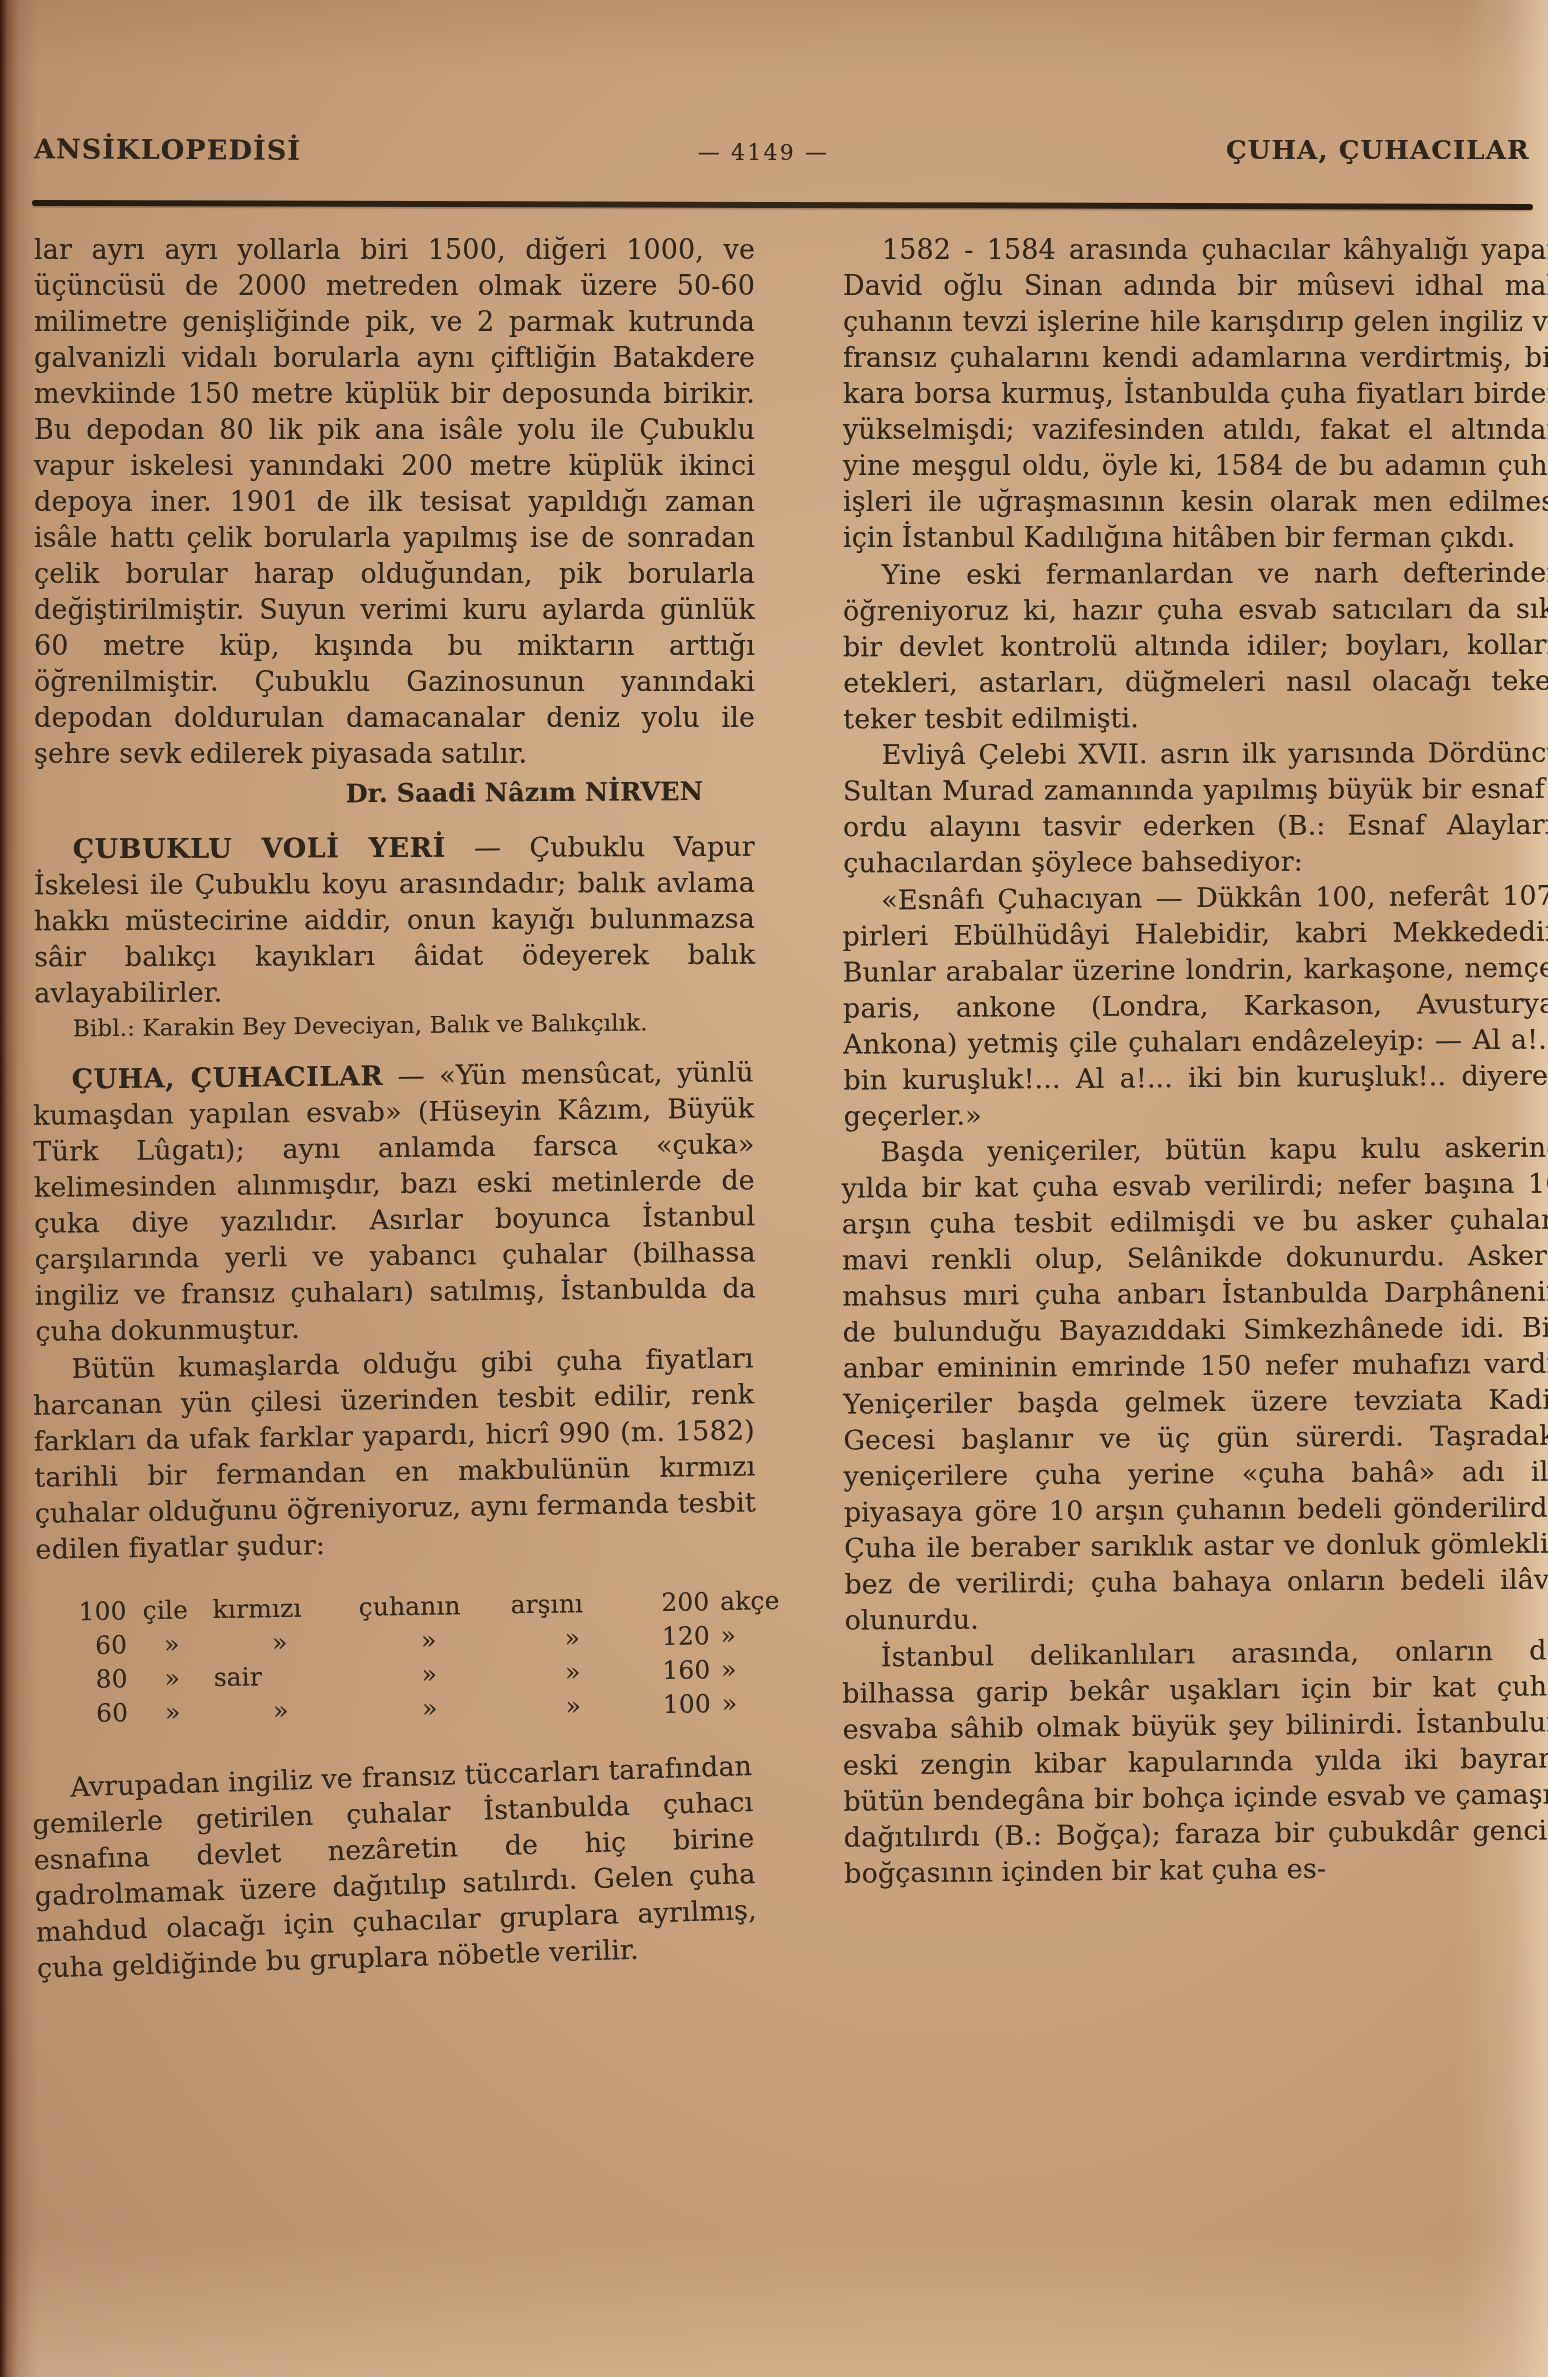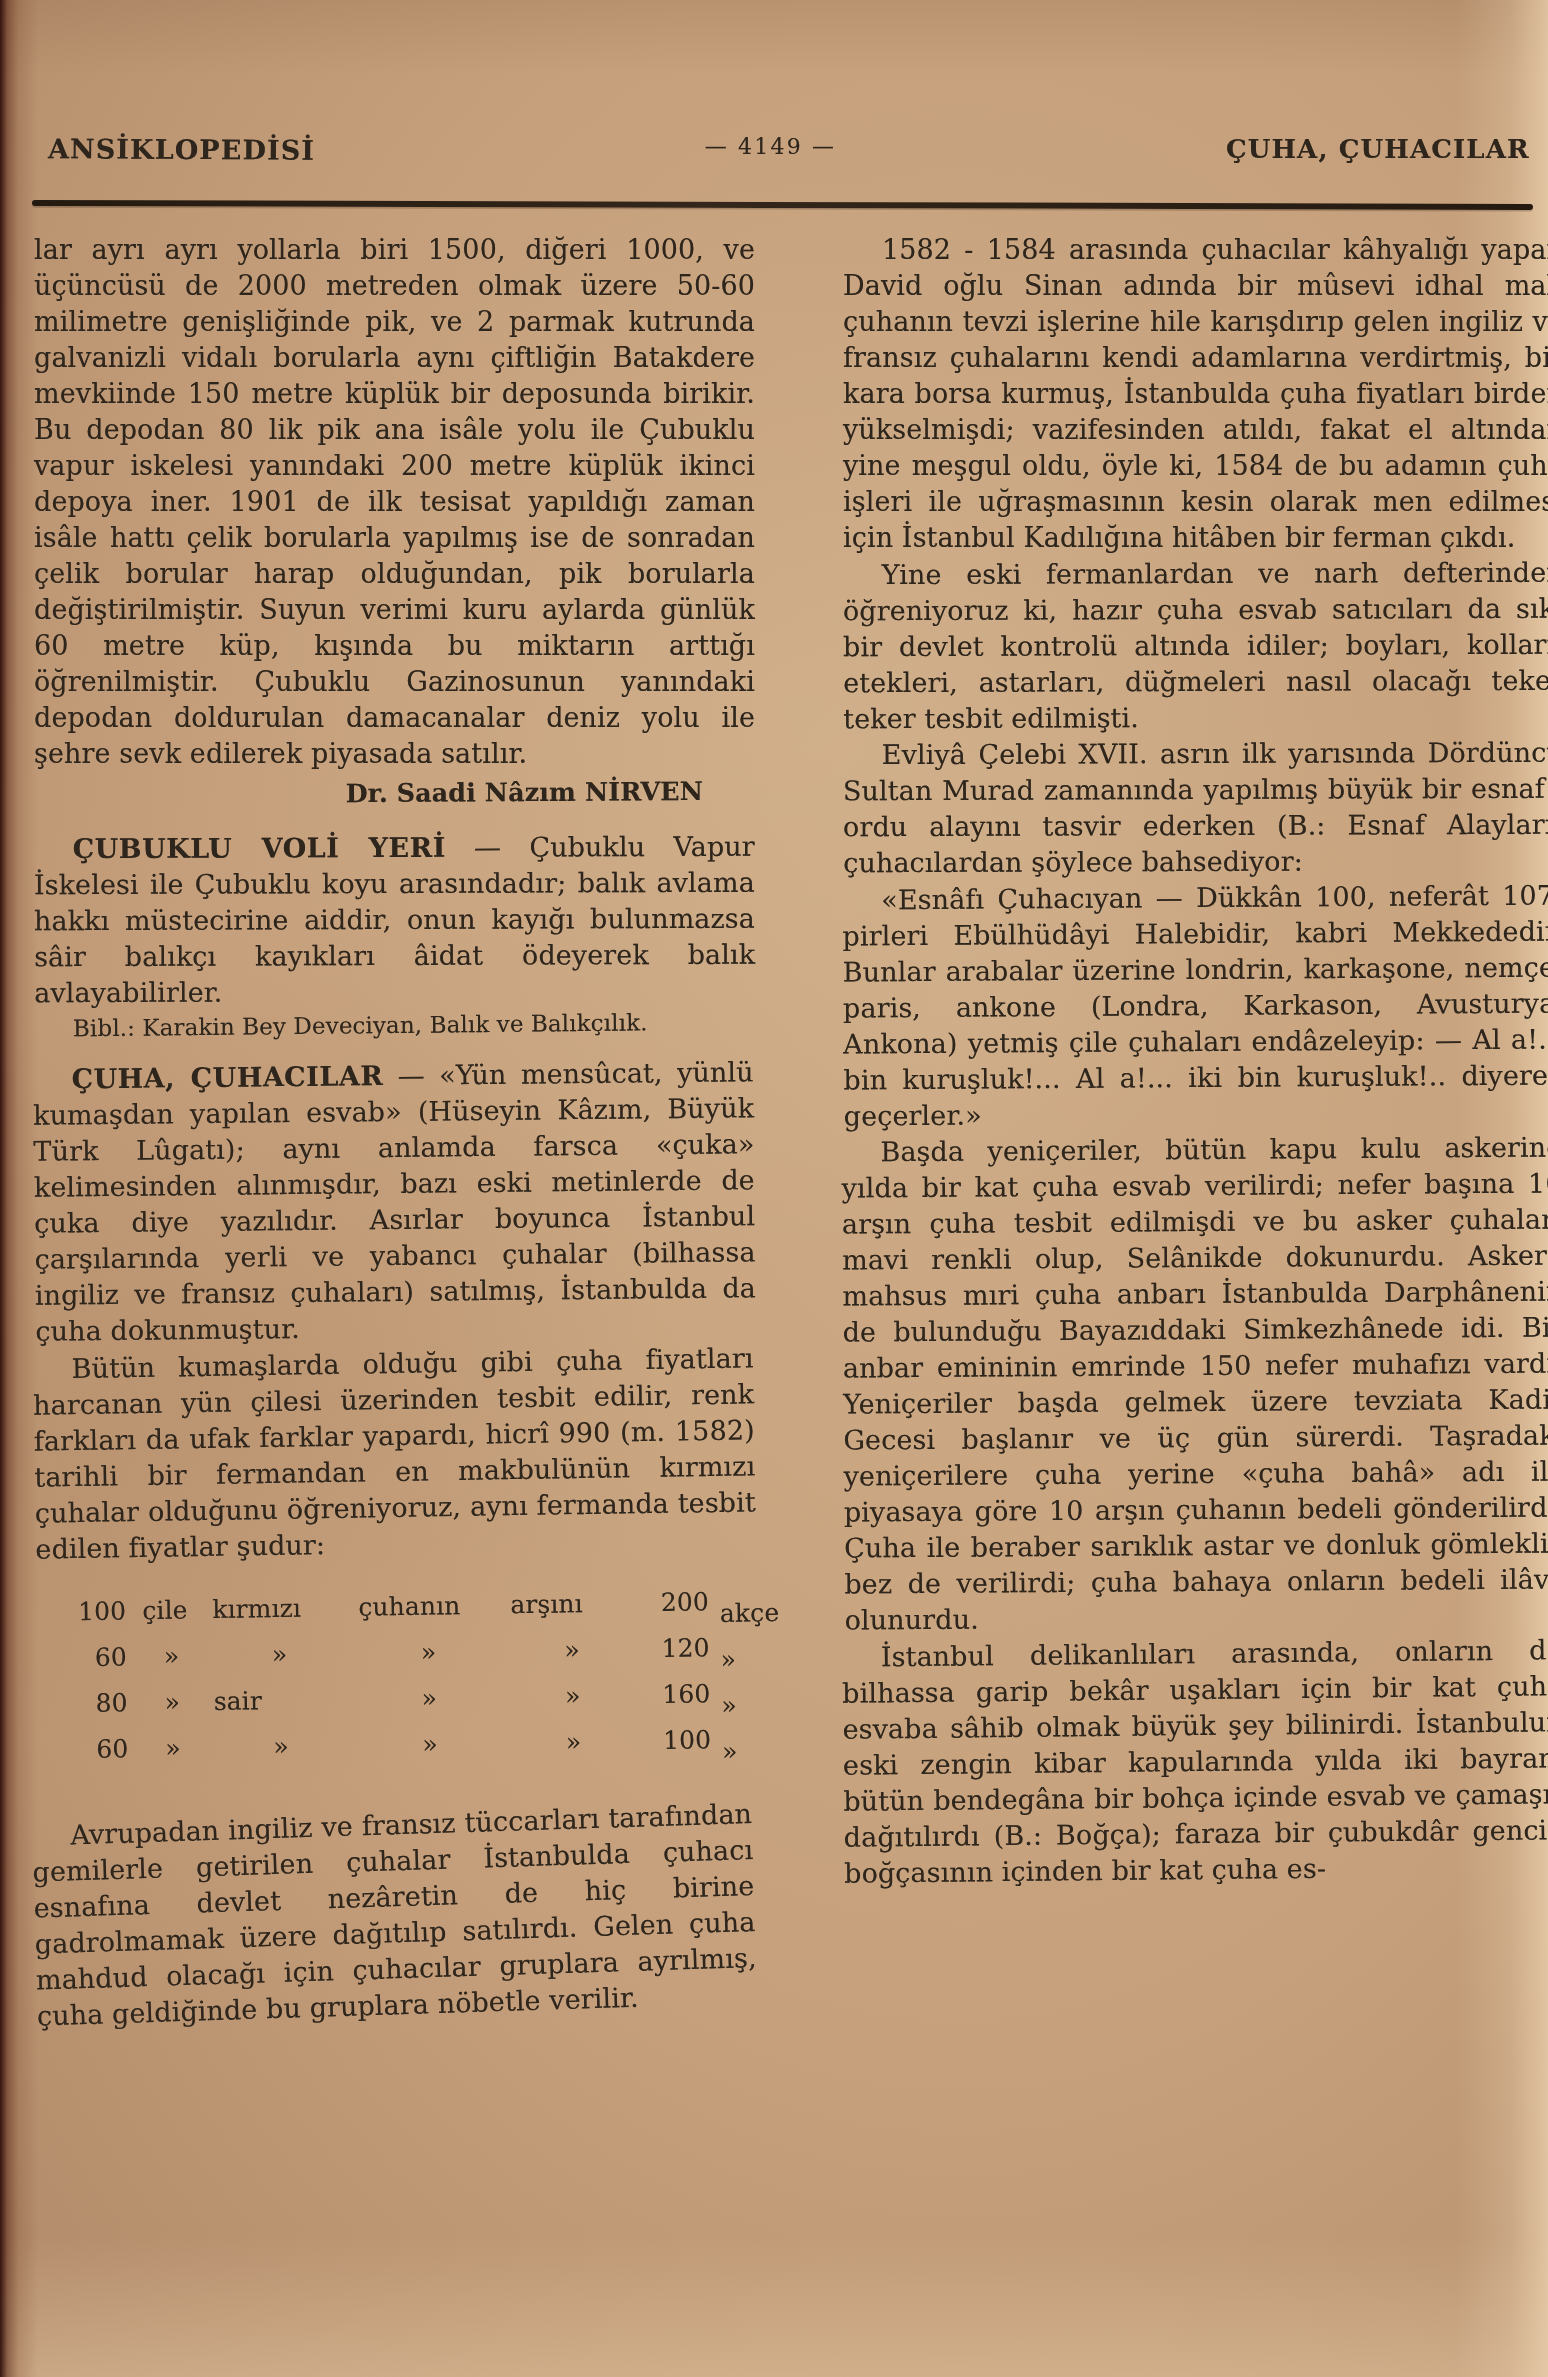--- a/index.html
+++ b/index.html
@@ -14,22 +14,22 @@
       linear-gradient(90deg, rgba(46,13,8,0.95) 0px, rgba(90,42,26,0.55) 7.6px, rgba(110,60,35,0.22) 18.4px, rgba(0,0,0,0) 38px),
       linear-gradient(270deg, rgba(236,210,175,0.75) 0px, rgba(236,210,175,0.28) 38px, rgba(0,0,0,0) 92px),
       linear-gradient(0deg, rgba(232,203,166,0.45) 0px, rgba(0,0,0,0) 141px),
       linear-gradient(180deg, rgba(130,90,60,0.20) 0px, rgba(0,0,0,0) 76px),
       radial-gradient(circle at 16% 58%, rgba(110,65,35,0.10) 0%, rgba(0,0,0,0) 22%),
       radial-gradient(circle at 52% 30%, rgba(255,240,210,0.10) 0%, rgba(0,0,0,0) 30%),
       radial-gradient(ellipse at 62% 42%, #cdab86 0%, #c6a07c 55%, #b18a69 100%);
     text-shadow:0 0 0.5px rgba(46,36,24,0.45);
   }
   .header{
-    position:absolute;top:134px;left:48px;right:18.4px;
-    display:flex;align-items:flex-start;
+    position:absolute;top:134px;left:34px;right:18.4px;
+    display:flex;align-items:flex-end;
   }
   .h-left{font-weight:bold;font-size:27px;letter-spacing:1.1px;transform:rotate(0.35deg);}
   .h-center{flex:1;text-align:center;font-size:22px;letter-spacing:2.2px;}
   .h-right{font-weight:bold;font-size:26px;letter-spacing:1.1px;}
   .rule{
     position:absolute;top:202px;left:32px;width:1501px;height:6px;
     background:linear-gradient(90deg,#241a10 0%,#33261a 45%,#241a10 100%);
     border-radius:3.2px;
     transform:rotate(0.15deg);
     box-shadow:0 1.6px 0 rgba(60,40,25,0.25);
@@ -59,21 +59,21 @@
     grid-template-columns:81px 70px 146px 152px 135px 81px 54px;
     font-size:25px;line-height:34px;
     margin:28px 0 31px 21.7px;
     transform:rotate(-0.9deg);
   }
   .price-table .cell{white-space:nowrap;}
   .pt-num{text-align:right;padding-right:9.7px;}
   .pt-mid{text-align:center;}
   .pt-midl{text-align:left;padding-left:6.5px;}
   .pt-price{text-align:right;padding-right:10.8px;}
-  .pt-unit{text-align:left;margin-top:12px;}
+  .pt-unit{text-align:left;}
 </style>
 </head>
 <body>
 
 <div class="page">
 
   <div class="header">
     <span class="h-left">ANSİKLOPEDİSİ</span>
     <span class="h-center">— 4149 —</span>
     <span class="h-right">ÇUHA, ÇUHACILAR</span>

